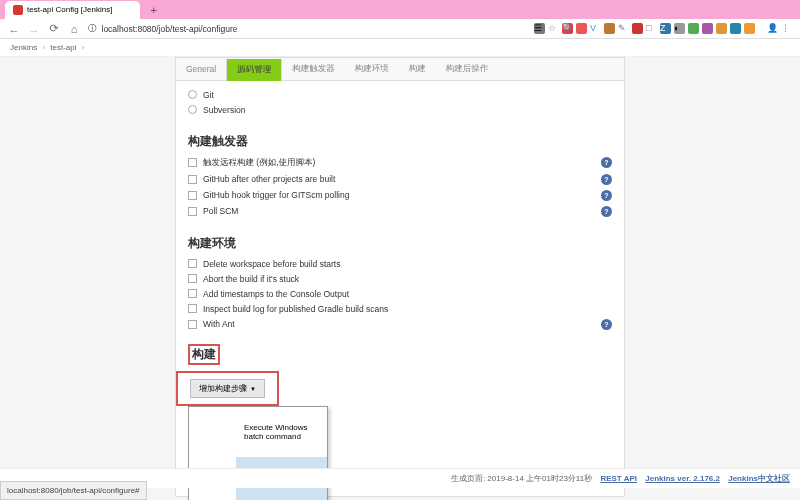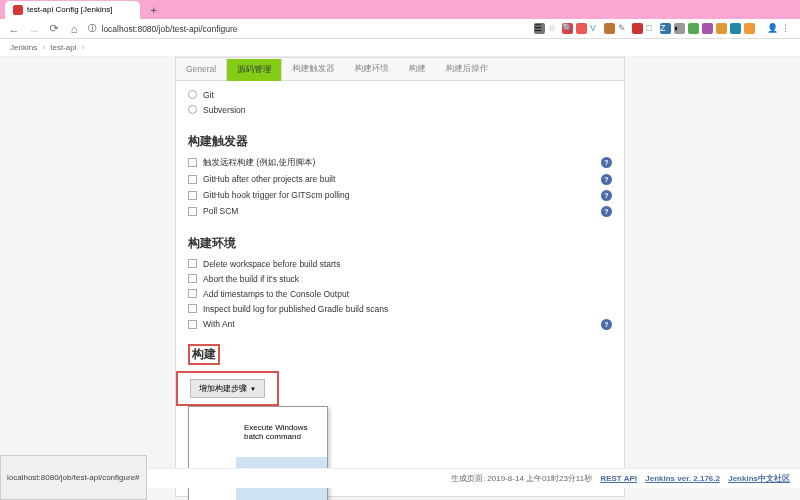--- a/index.html
+++ b/index.html
@@ -37,21 +37,21 @@
 .red-box { border: 2px solid #d9534f; display: inline-block; padding: 0 2px; }
 
 .add-step { margin: 6px 12px; padding: 3px 8px; background: #e8e8e8; border: 1px solid #bbb; font-size: 8px; display: inline-flex; align-items: center; gap: 3px; cursor: pointer; }
 .add-step::after { content: "▼"; font-size: 6px; }
 
 .dropdown { position: absolute; background: #fff; border: 1px solid #999; width: 140px; font-size: 8px; box-shadow: 2px 2px 4px rgba(0,0,0,0.2); }
 .dropdown div { padding: 16px 8px; cursor: pointer; margin-left: 47px; }
 
 .footer { background: #fff; padding: 4px 10px; font-size: 8px; color: #666; text-align: right; border-top: 1px solid #eee; position: absolute; bottom: 12px; left: 0; right: 0; }
 .footer a { color: #4a6da7; text-decoration: underline; margin-left: 6px; font-weight: bold; }
-.status { position: absolute; bottom: 0; left: 0; background: #f0f0f0; border: 1px solid #ccc; padding: 17px 6px; font-size: 8px; color: #444; }
+.status { position: absolute; bottom: 0; left: 0; background: #f0f0f0; border: 1px solid #ccc; padding: 4px 6px; font-size: 8px; color: #444; }
 
 .highlight-add { border: 2px solid #d9534f; display: inline-block; }
 .highlight-item { background: #cfe2f3; }
 </style>
 </head>
 <body>
 
 <div class="browser-top">
   <div class="tab">
     <span class="fav"></span>

